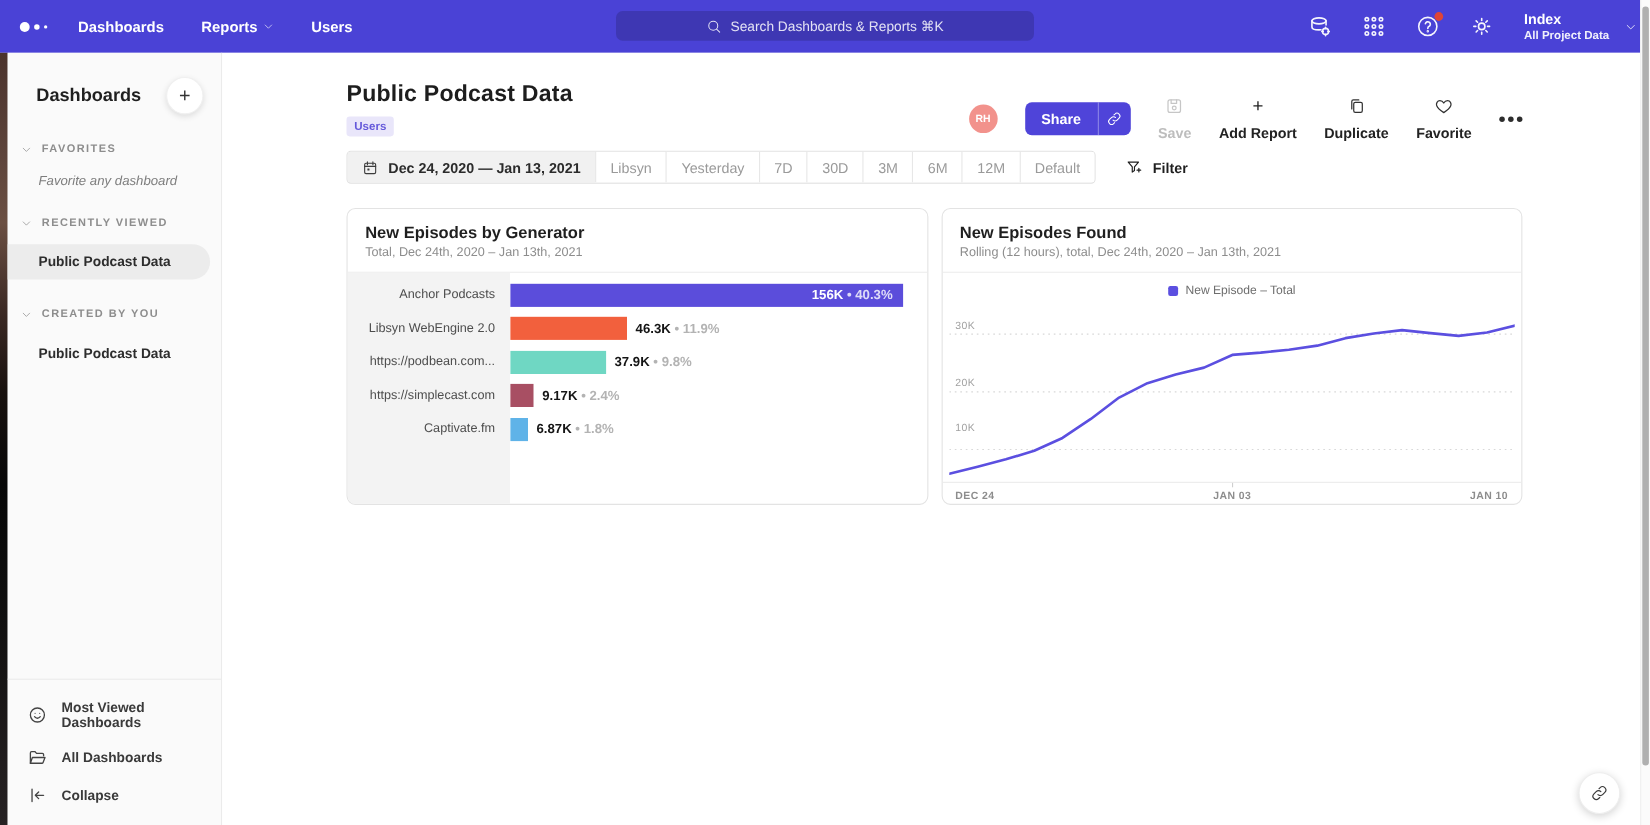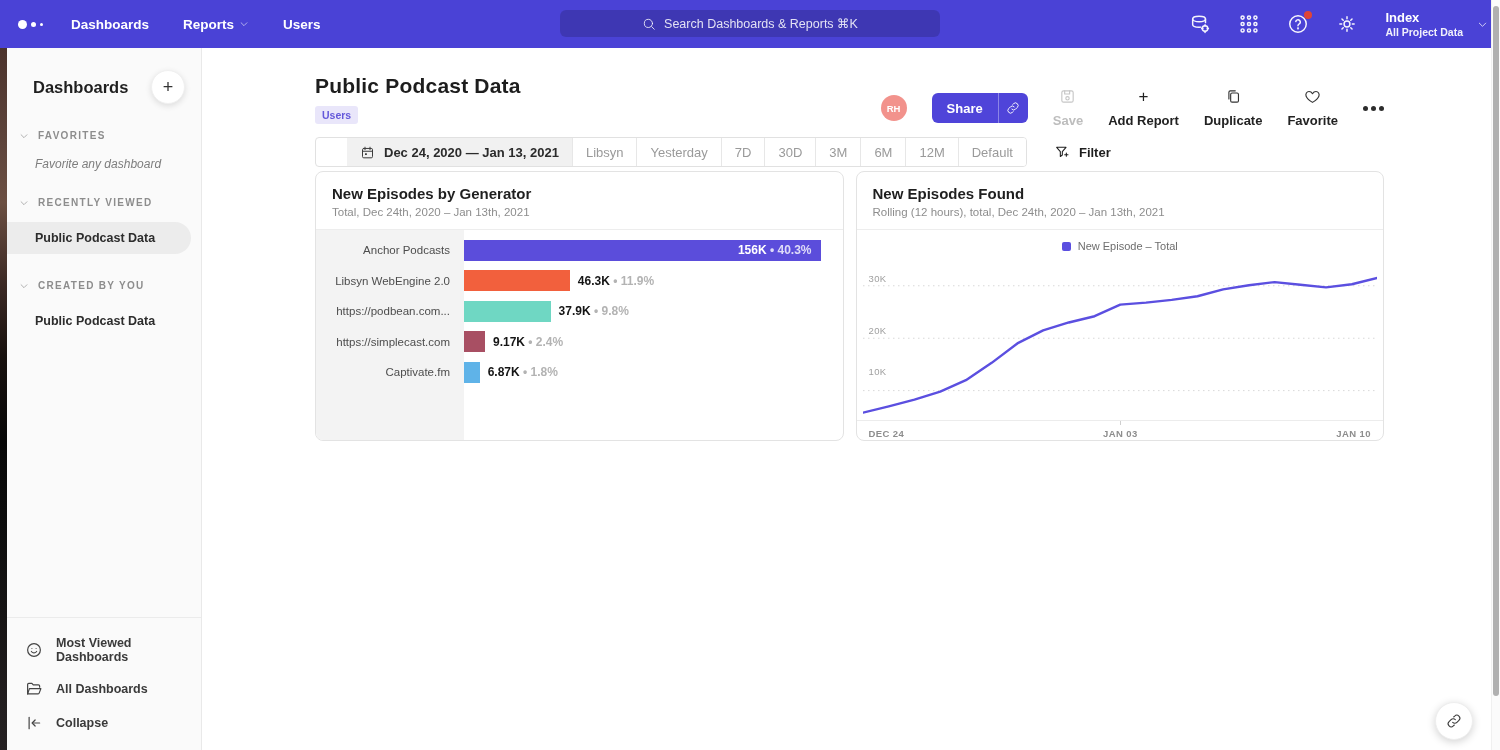--- a/index.html
+++ b/index.html
@@ -65,31 +65,31 @@
   .share-link svg { width:14px; height:14px; }
   .act { display:flex; align-items:center; gap:8px; font-size:13px; font-weight:600; color:#222; cursor:pointer;flex-direction:column; }
   .act svg { width:17px; height:17px; color:#333; }
   .act.disabled { color:#bdbdbd; } .act.disabled svg { color:#c6c6c6; }
   .act .plus { font-size:17px; font-weight:500; line-height:1; }
   .more-dots { display:flex; gap:3px; cursor:pointer; }
   .more-dots i { width:5px; height:5px; border-radius:50%; background:#2d2d2d; display:block; }
 
   
   .toolbar { margin-top:13px; display:flex; align-items:center; }
-  .seg-group { display:flex; height:30px; border:1px solid #e1e1e1; border-radius:4px; overflow:hidden;padding-left:31px; }
+  .seg-group { display:flex; height:30px; border:1px solid #e1e1e1; border-radius:4px; overflow:hidden; }
   .date-btn { display:flex; align-items:center; gap:9px; background:#f1f1f1; padding:0 13px; font-size:13px;
     font-weight:700; color:#2b2b2b; cursor:pointer; }
   .date-btn svg { width:15px; height:15px; color:#3c3c3c; }
   .seg { display:flex; align-items:center; padding:0 13px; font-size:13px; color:#9a9a9a; font-weight:500;
     border-left:1px solid #e7e7e7; background:#fff; cursor:pointer; }
   .filter-btn { display:flex; align-items:center; gap:9px; margin-left:27px; font-size:13px; font-weight:700; color:#1f1f1f; cursor:pointer; }
   .filter-btn svg { width:16px; height:16px; }
 
   
-  .cards { margin-top:4px; display:flex; gap:12px; }
+  .cards { margin-top:22px; display:flex; gap:12px; }
   .card { flex:1; height:270px; border:1px solid #e3e3e3; border-radius:8px; background:#fff; overflow:hidden; }
   .card-head { padding:13px 16px 11px; border-bottom:1px solid #ededed; }
   .card-title { font-size:15px; font-weight:700; color:#1f1f1f; }
   .card-sub { margin-top:4px; font-size:11.5px; color:#8d8d8d; }
 
   
   .bar-body { height:211px; background:linear-gradient(to right,#f3f3f3 0,#f3f3f3 148px,transparent 148px); padding-top:5px; }
   .bar-row { display:flex; align-items:center; height:30.5px; }
   .bar-label { width:148px; flex:none; text-align:right; padding-right:14px; font-size:11.5px; color:#4d4d4d; }
   .bar-track { flex:1; display:flex; align-items:center; padding-right:22px; min-width:0; }

